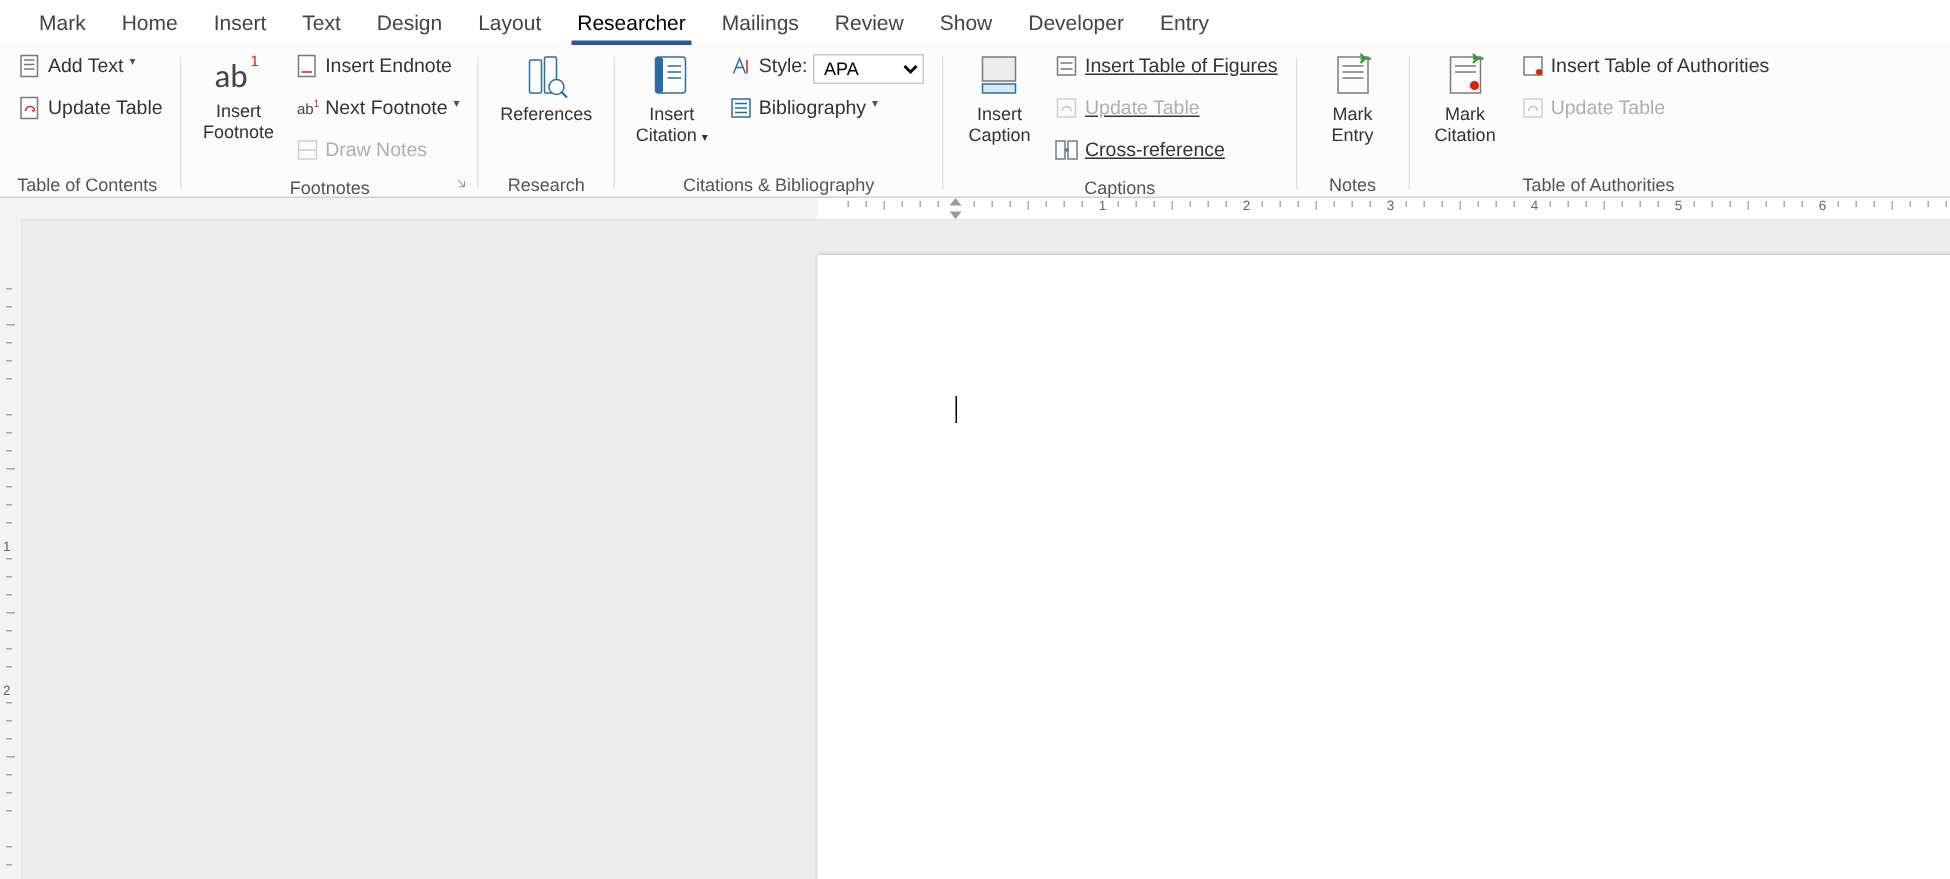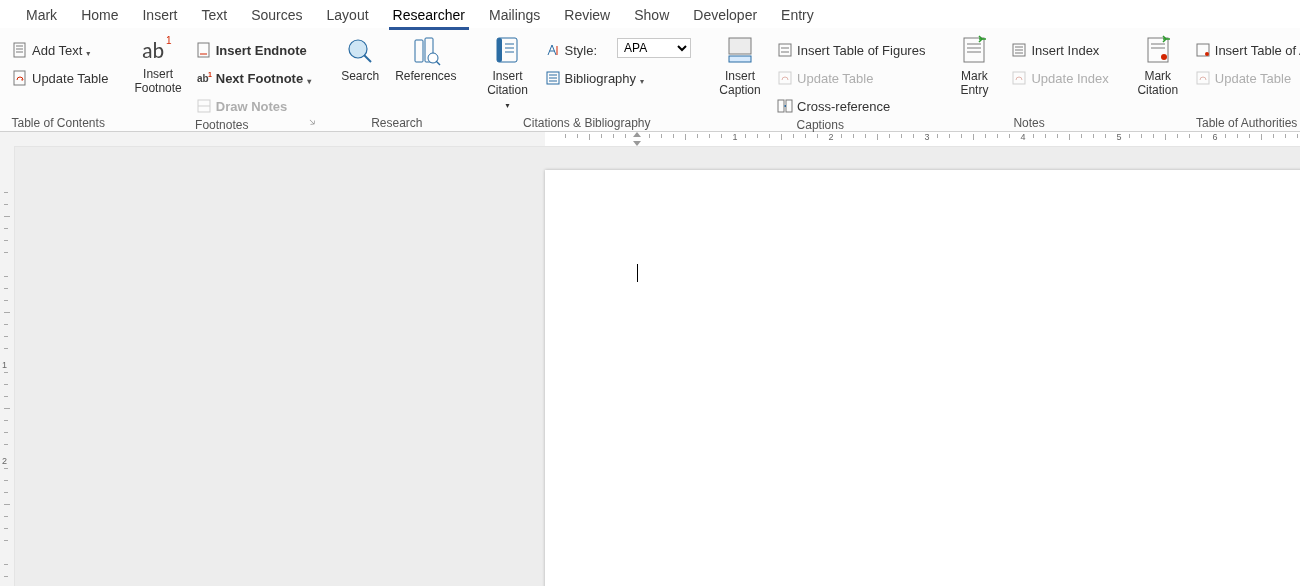--- a/index.html
+++ b/index.html
@@ -106,21 +106,21 @@
     white-space: pre-line;
   }
   .vbtn.highlight {
     outline: 3px solid #d22500;
     outline-offset: -1px;
   }
 
   
   .hbtn {
     display: flex;
-    align-items: flex-end;
+    align-items: flex-start;
     padding: 2px 4px;
     cursor: pointer;
     white-space: nowrap;
     font-size: 13px;
     color: #333;
     height: 22px;
   }
   .hbtn.disabled {
     color: #aeaeae;
     cursor: default;
@@ -243,21 +243,21 @@
   svg { display: block; }
 </style>
 </head>
 <body>
 
 <div class="menu-bar">
     <div class="menu-item">Mark</div>
     <div class="menu-item">Home</div>
     <div class="menu-item">Insert</div>
     <div class="menu-item">Text</div>
-    <div class="menu-item">Sources</div>
+    <div class="menu-item">Design</div>
     <div class="menu-item">Layout</div>
     <div class="menu-item active">Researcher</div>
     <div class="menu-item">Mailings</div>
     <div class="menu-item">Review</div>
     <div class="menu-item">Show</div>
     <div class="menu-item">Developer</div>
     <div class="menu-item">Entry</div>
   </div>
 
 <div class="ribbon">
@@ -297,21 +297,21 @@
   <div class="group">
     <div class="group-body">
       <div class="vbtn">
         <svg width="36" height="32" viewBox="0 0 36 32">
           <text x="2" y="24" font-size="22" font-family="Calibri, Arial" fill="#444">ab</text>
           <text x="26" y="10" font-size="10" fill="#d22500">1</text>
         </svg>
         <span class="vlabel">Insert
 Footnote</span>
       </div>
-      <div class="stack" style="margin-left:4px;font-weight:bold;">
+      <div class="stack" style="margin-left:4px;">
         <div class="hbtn">
           <span class="hicon">
             <svg width="16" height="16" viewBox="0 0 16 16">
                 <rect x="2" y="1" width="11" height="14" fill="none" stroke="#7a7a7a"></rect>
                 <line x1="4" y1="12" x2="11" y2="12" stroke="#d22500"></line>
               </svg>
           </span>
           <span>Insert Endnote</span>
         </div>
         <div class="hbtn">
@@ -335,27 +335,20 @@
         </div>
       </div>
     </div>
     <div class="group-title has-launcher">Footnotes</div>
   </div>
 
   <div class="sep"></div>
 
   <div class="group">
     <div class="group-body">
-      <div class="vbtn">
-        <svg width="34" height="34" viewBox="0 0 34 34">
-          <circle cx="15" cy="15" r="9" fill="#cfe6f5" stroke="#2b6ca3" stroke-width="1.2"></circle>
-          <line x1="21" y1="21" x2="28" y2="28" stroke="#2b6ca3" stroke-width="2"></line>
-        </svg>
-        <span class="vlabel">Search</span>
-      </div>
       <div class="vbtn">
         <svg width="34" height="34" viewBox="0 0 34 34">
           <rect x="6" y="6" width="8" height="22" rx="1" fill="none" stroke="#2b6ca3"></rect>
           <rect x="16" y="4" width="8" height="24" rx="1" fill="none" stroke="#2b6ca3"></rect>
           <circle cx="24" cy="24" r="5" fill="#fff" stroke="#2b6ca3"></circle>
           <line x1="27" y1="27" x2="31" y2="31" stroke="#2b6ca3" stroke-width="1.5"></line>
         </svg>
         <span class="vlabel">References</span>
       </div>
     </div>
@@ -380,21 +373,21 @@
       <div class="stack" style="margin-left:4px;">
         <div class="hbtn">
           <span class="hicon">
             <svg width="16" height="16" viewBox="0 0 16 16">
                 <path d="M3 13 L7 3 L11 13" fill="none" stroke="#2b6ca3"></path>
                 <line x1="4.5" y1="9" x2="9.5" y2="9" stroke="#2b6ca3"></line>
                 <line x1="12" y1="4" x2="12" y2="13" stroke="#d22500"></line>
               </svg>
           </span>
           <span>Style:</span>
-          <select class="style-select" style="margin-left:20px;">
+          <select class="style-select" style="margin-left:4px;">
             <option>APA</option>
           </select>
         </div>
         <div class="hbtn">
           <span class="hicon">
             <svg width="16" height="16" viewBox="0 0 16 16">
                 <rect x="2" y="2" width="12" height="12" fill="none" stroke="#2b6ca3"></rect>
                 <line x1="4" y1="5" x2="12" y2="5" stroke="#2b6ca3"></line>
                 <line x1="4" y1="8" x2="12" y2="8" stroke="#2b6ca3"></line>
                 <line x1="4" y1="11" x2="12" y2="11" stroke="#2b6ca3"></line>
@@ -413,21 +406,21 @@
   <div class="group">
     <div class="group-body">
       <div class="vbtn">
         <svg width="34" height="34" viewBox="0 0 34 34">
           <rect x="6" y="4" width="22" height="16" fill="#ececec" stroke="#7a7a7a"></rect>
           <rect x="6" y="22" width="22" height="6" fill="#d7eafd" stroke="#2b6ca3"></rect>
         </svg>
         <span class="vlabel">Insert
 Caption</span>
       </div>
-      <div class="stack" style="margin-left:4px;">
+      <div class="stack" style="margin-left:4px;text-decoration:underline;">
         <div class="hbtn">
           <span class="hicon">
             <svg width="16" height="16" viewBox="0 0 16 16">
                 <rect x="2" y="2" width="12" height="12" fill="none" stroke="#7a7a7a"></rect>
                 <line x1="4" y1="6" x2="12" y2="6" stroke="#7a7a7a"></line>
                 <line x1="4" y1="10" x2="12" y2="10" stroke="#7a7a7a"></line>
               </svg>
           </span>
           <span>Insert Table of Figures</span>
         </div>
@@ -464,42 +457,20 @@
         <svg width="34" height="34" viewBox="0 0 34 34">
           <rect x="7" y="4" width="20" height="24" fill="none" stroke="#7a7a7a"></rect>
           <line x1="10" y1="10" x2="24" y2="10" stroke="#7a7a7a"></line>
           <line x1="10" y1="14" x2="24" y2="14" stroke="#7a7a7a"></line>
           <line x1="10" y1="18" x2="24" y2="18" stroke="#7a7a7a"></line>
           <path d="M22 2 l3 3 l-3 3" fill="none" stroke="#2e9b2e" stroke-width="1.5"></path>
           <line x1="22" y1="5" x2="29" y2="5" stroke="#2e9b2e" stroke-width="1.5"></line>
         </svg>
         <span class="vlabel">Mark
 Entry</span>
-      </div>
-      <div class="stack" style="margin-left:4px;">
-        <div class="hbtn">
-          <span class="hicon">
-            <svg width="16" height="16" viewBox="0 0 16 16">
-                <rect x="2" y="2" width="12" height="12" fill="none" stroke="#7a7a7a"></rect>
-                <line x1="4" y1="5" x2="12" y2="5" stroke="#7a7a7a"></line>
-                <line x1="4" y1="8" x2="12" y2="8" stroke="#7a7a7a"></line>
-                <line x1="4" y1="11" x2="12" y2="11" stroke="#7a7a7a"></line>
-              </svg>
-          </span>
-          <span>Insert Index</span>
-        </div>
-        <div class="hbtn disabled">
-          <span class="hicon">
-            <svg width="16" height="16" viewBox="0 0 16 16">
-                <rect x="2" y="2" width="12" height="12" fill="none" stroke="#cfcfcf"></rect>
-                <path d="M5 10 A3 3 0 1 1 11 10" fill="none" stroke="#e1b5ad"></path>
-              </svg>
-          </span>
-          <span>Update Index</span>
-        </div>
       </div>
     </div>
     <div class="group-title">Notes</div>
   </div>
 
   <div class="sep"></div>
 
   <div class="group">
     <div class="group-body">
       <div class="vbtn">

